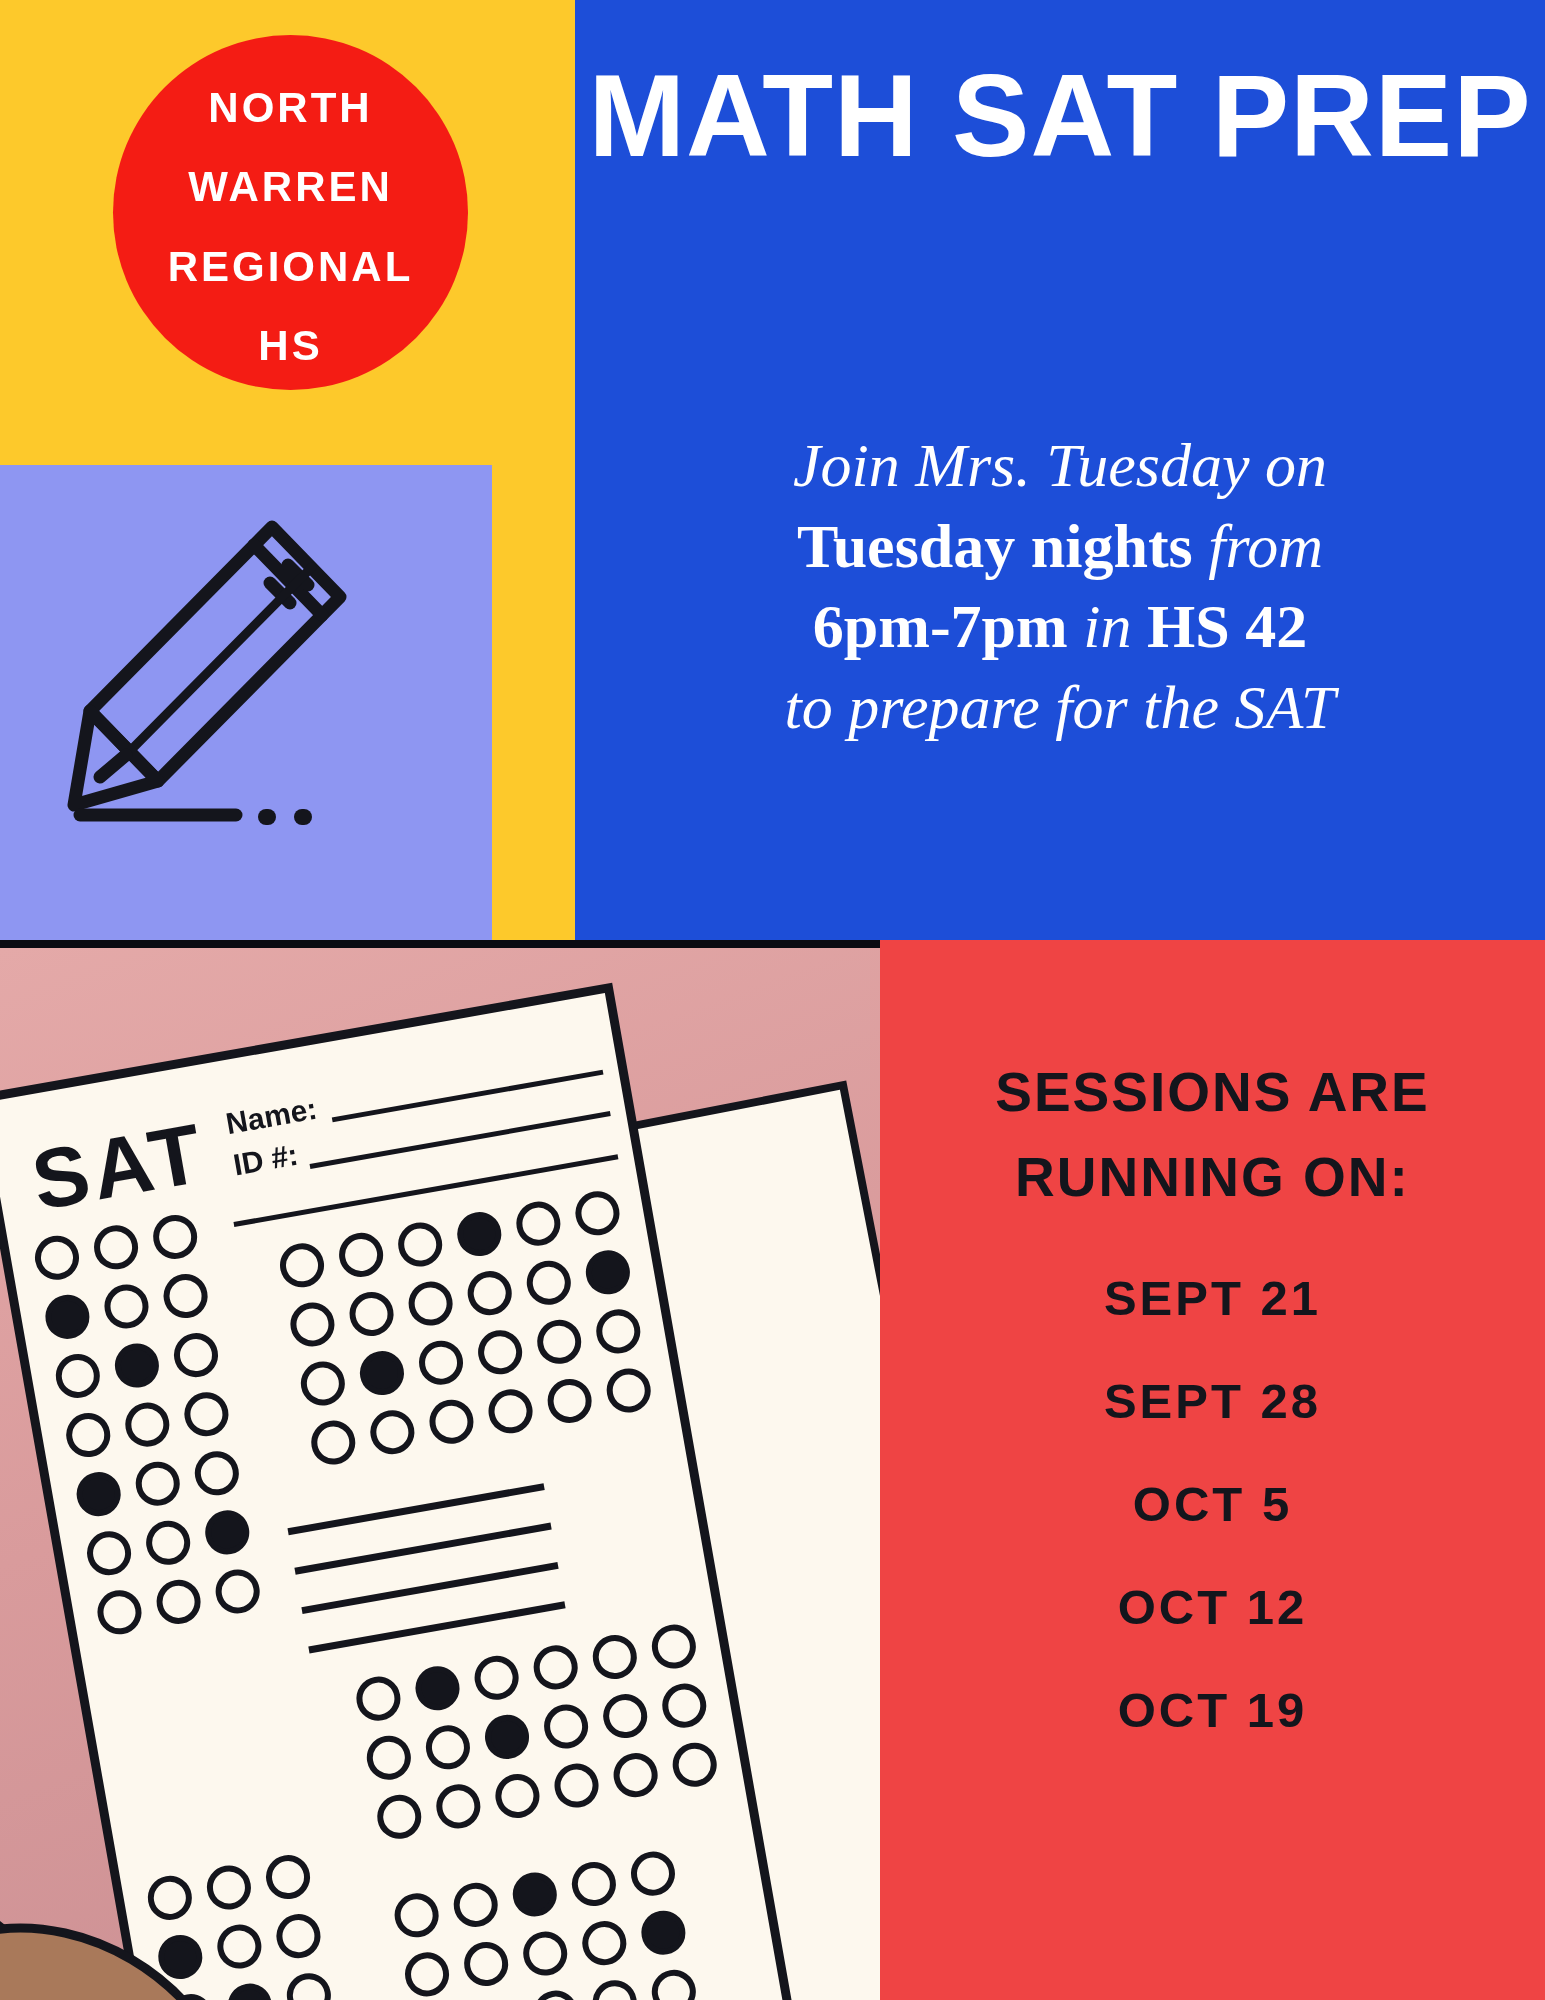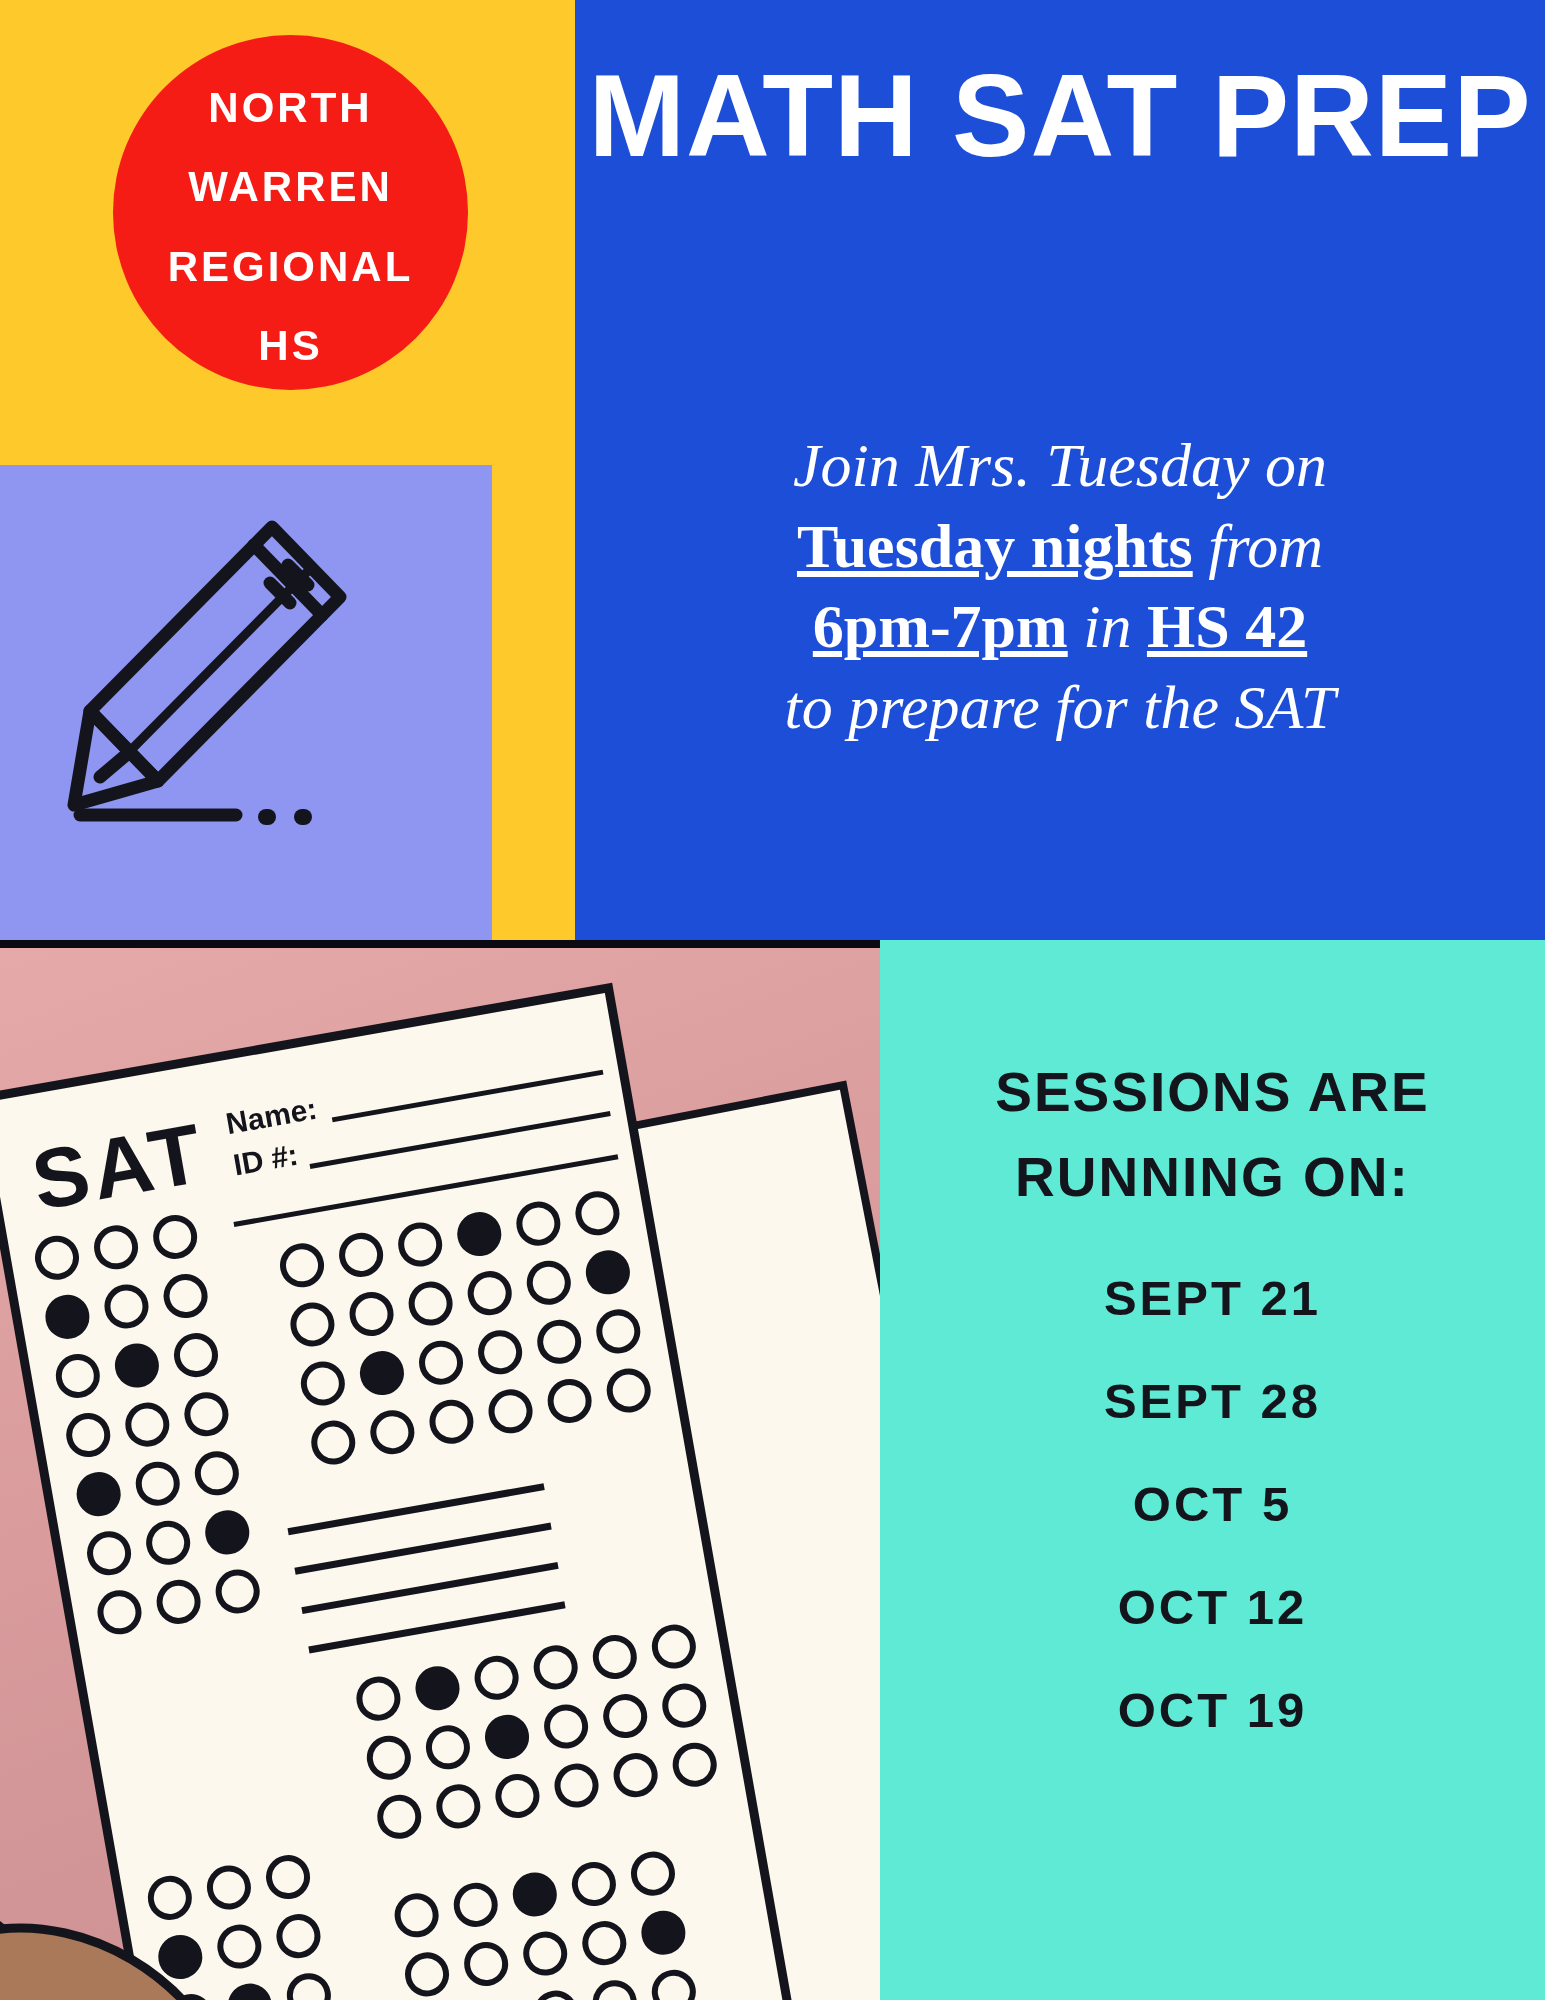--- a/index.html
+++ b/index.html
@@ -101,35 +101,34 @@
     text-align: center;
     color: #ffffff;
     font-family: "Liberation Serif", serif;
     font-size: 62px;
     line-height: 1.30;
     font-style: italic;
   }
   .subcopy b {
     font-weight: bold;
     font-style: normal;
-    text-decoration: underline;
   }
   .subcopy .it {
     font-style: italic;
     font-weight: normal;
   }
 
   
   .bottom-right-yellow {
     position: absolute;
     left: 880px;
     top: 940px;
     width: 665px;
     height: 1060px;
-    background: #5eead4;
+    background: #ef4444;
   }
   .sessions-heading {
     position: absolute;
     left: 0;
     top: 110px;
     width: 665px;
     text-align: center;
     color: #14151c;
     font-weight: bold;
     font-size: 55px;

